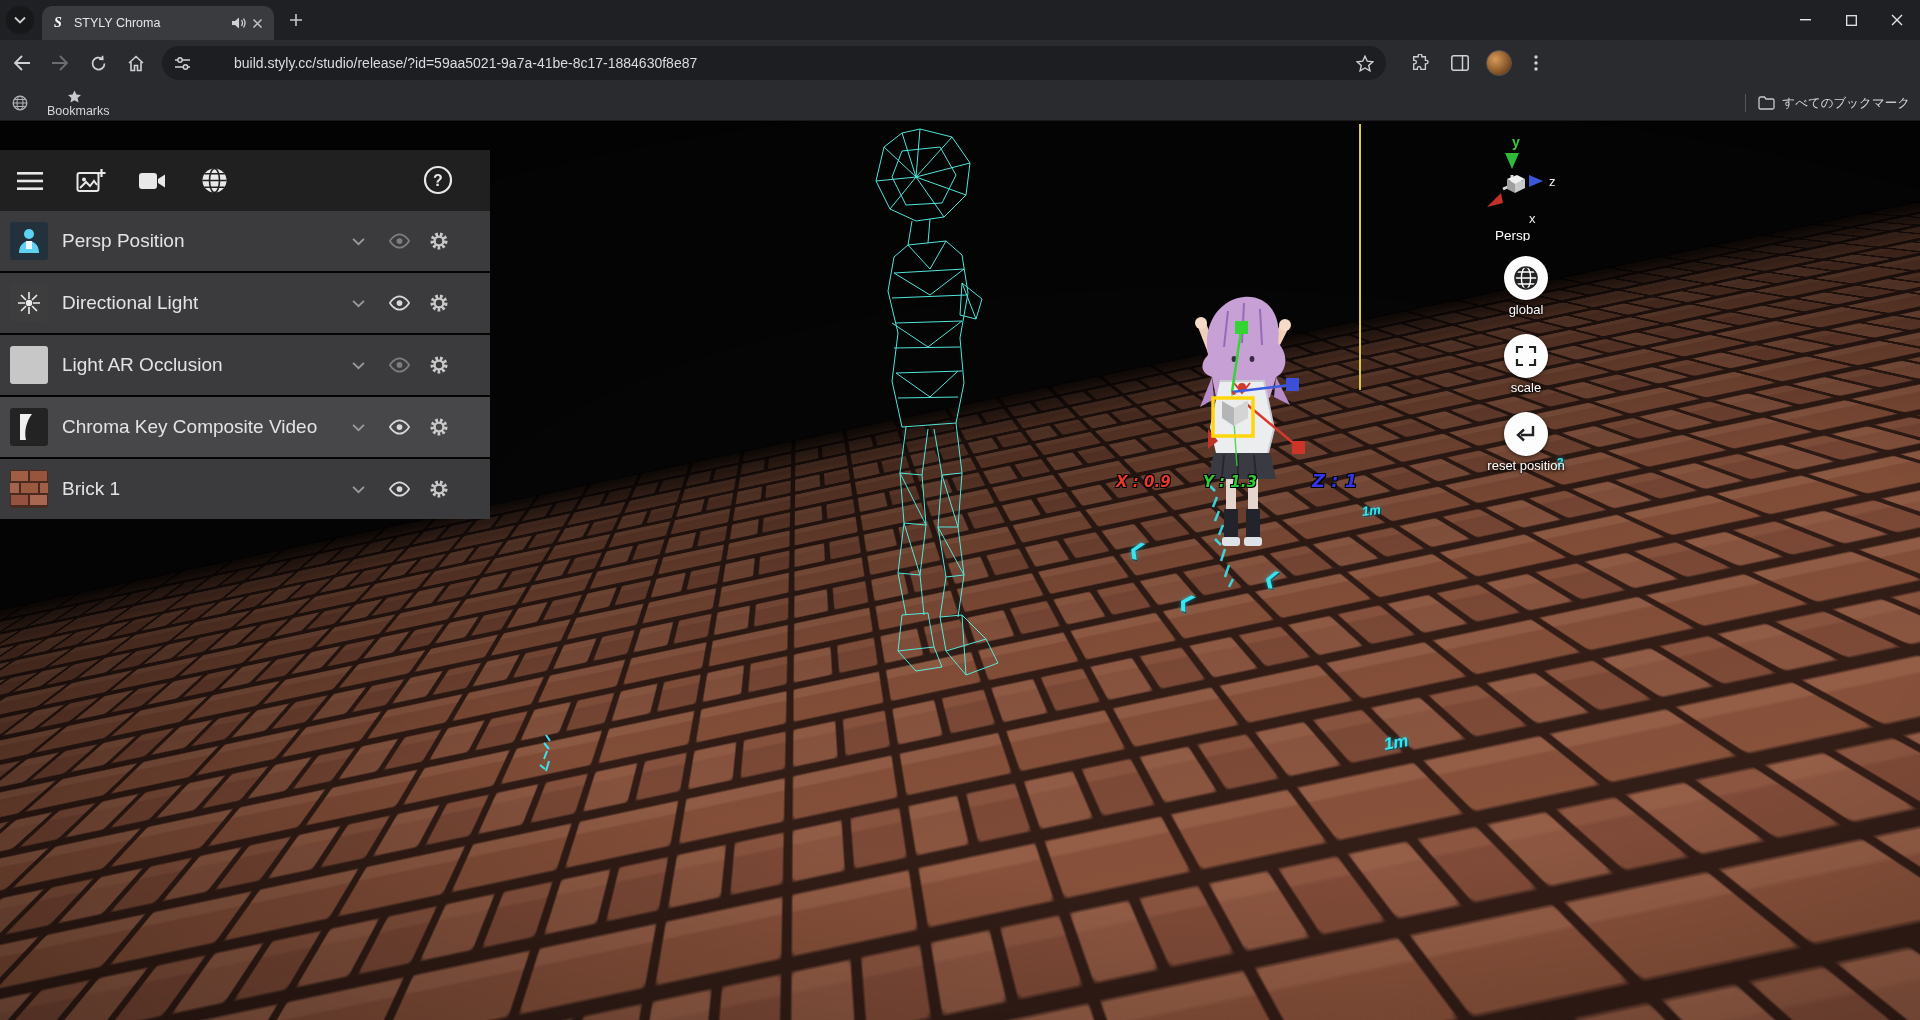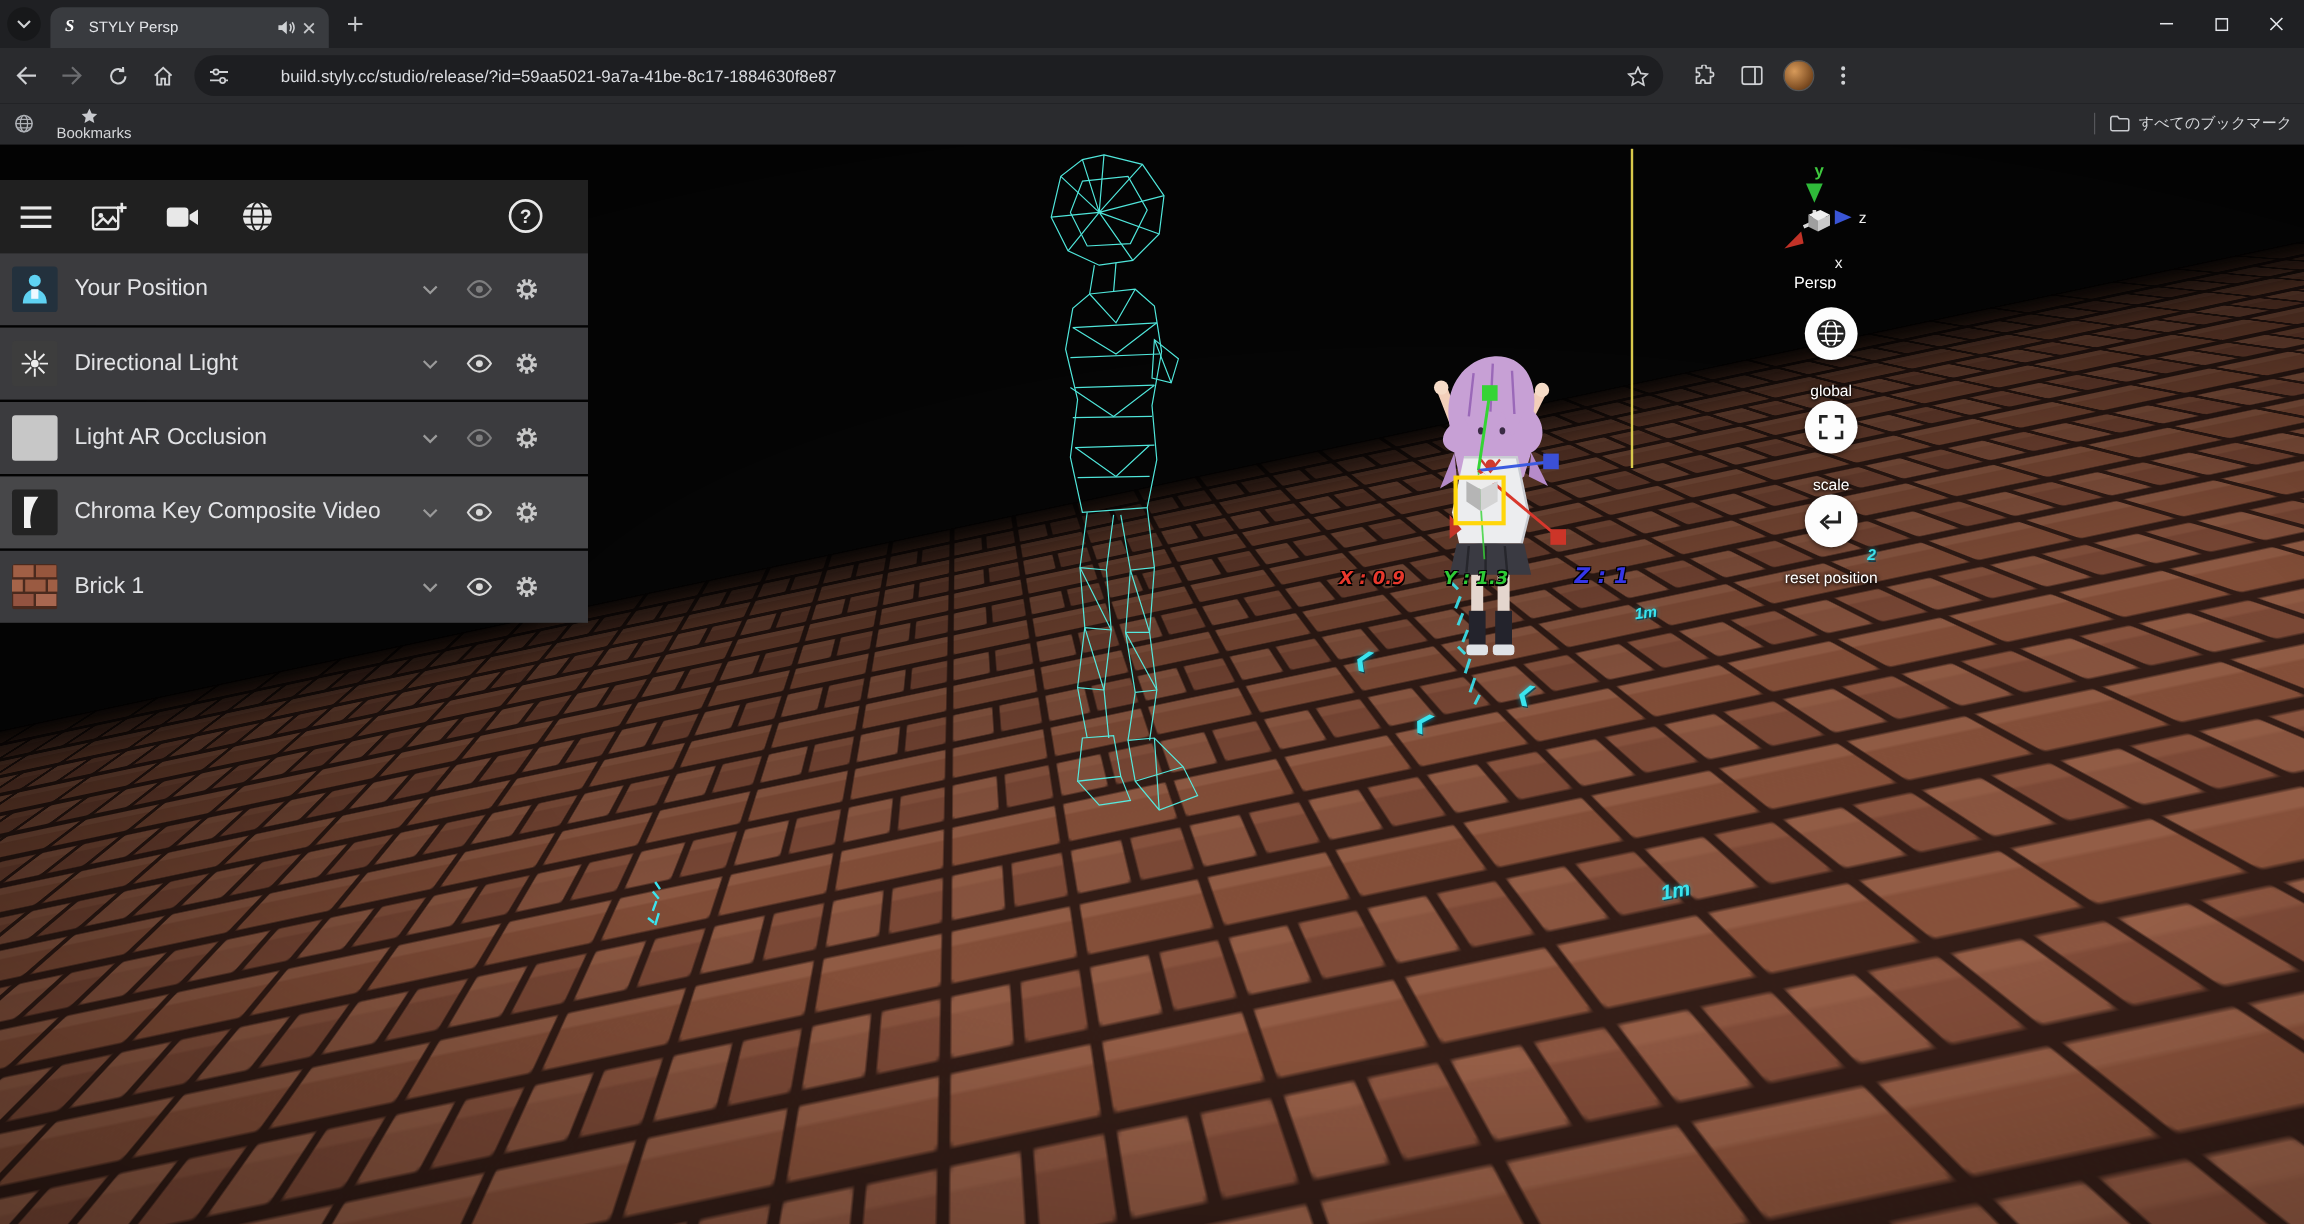--- a/index.html
+++ b/index.html
@@ -68,21 +68,21 @@
   .cm1 { left:1128px; top:418px; transform:rotate(14deg); }
   .cm2 { left:1263px; top:447px; transform:rotate(8deg); }
   .cm3 { left:1178px; top:470px; transform:rotate(20deg); }
 
   
   .axisgizmo { position:absolute; left:1463px; top:10px; }
   .vtools { position:absolute; left:1466px; top:135px; width:120px; }
   .vtool { position:relative; height:78px; text-align:center; }
   .vtool .circ { width:44px; height:44px; border-radius:50%; background:#fdfdfd; margin:0 auto;
                  display:flex; align-items:center; justify-content:center; box-shadow:0 1px 4px rgba(0,0,0,.6); }
-  .vtool .vlabel { margin-top:18px; color:#fff; font-size:13px; text-shadow:0 1px 3px #000, 0 0 4px #000; white-space:nowrap; }
+  .vtool .vlabel { margin-top:2px; color:#fff; font-size:13px; text-shadow:0 1px 3px #000, 0 0 4px #000; white-space:nowrap; }
 
   
   .panel { position:absolute; left:0; top:29px; width:490px; }
   .panel-toolbar { height:61px; background:#202020; display:flex; align-items:center; }
   .ptb-btn { width:44px; height:44px; display:flex; align-items:center; justify-content:center; }
   .ptb-btn.b1{ margin-left:8px; } .ptb-btn.b2{ margin-left:17px; } .ptb-btn.b3{ margin-left:17px; } .ptb-btn.b4{ margin-left:18px; }
   .ptb-help { position:absolute; left:416px; top:8px; width:44px; height:44px; display:flex; align-items:center; justify-content:center; }
 
   .layer-row { position:relative; height:60px; background:#3b3b3e; margin-bottom:2px; display:flex; align-items:center; }
   .layer-row.selected { background:#474749; }
@@ -102,21 +102,21 @@
 <div class="screen">
 
   <div class="tabstrip">
     <div class="tabsearch">
       <svg width="12" height="8" viewBox="0 0 12 8">
           <path d="M1 1.5 L6 6.5 L11 1.5" stroke="#cfd1d4" stroke-width="1.8" fill="none"></path>
         </svg>
     </div>
     <div class="tab">
       <span class="favicon">S</span>
-      <span class="tabtitle">STYLY Persp</span>
+      <span class="tabtitle">STYLY Chroma</span>
       <span class="tabicon">
         <svg width="16" height="14" viewBox="0 0 16 14">
             <path d="M1 5 L4 5 L8 1.5 L8 12.5 L4 9 L1 9 Z" fill="#cfd1d4"></path>
             <path d="M10.5 4 Q12.5 7 10.5 10 M12.5 2.5 Q15.5 7 12.5 11.5" stroke="#cfd1d4" stroke-width="1.3" fill="none"></path>
           </svg>
       </span>
       <span class="tabicon">
         <svg width="11" height="11" viewBox="0 0 11 11">
             <path d="M1.5 1.5 L9.5 9.5 M9.5 1.5 L1.5 9.5" stroke="#c3c5c8" stroke-width="1.5"></path>
           </svg>
@@ -431,21 +431,21 @@
       <div class="layers">
 
         <div class="layer-row">
           <span class="licon person">
             <svg width="26" height="28" viewBox="0 0 26 28">
                 <circle cx="13" cy="7" r="5" fill="#5fd2f2"></circle>
                 <path d="M3 26 C3 17 9 14 13 14 C17 14 23 17 23 26 Z" fill="#5fd2f2"></path>
                 <rect x="10" y="14" width="6" height="8" fill="#eef8ff"></rect>
               </svg>
           </span>
-          <span class="llabel">Your Position</span>
+          <span class="llabel">Persp Position</span>
           <span class="rowbtn pos-chev">
               <svg width="13" height="9" viewBox="0 0 12 8">
                 <path d="M1 1.5 L6 6.5 L11 1.5" stroke="#9a9a9a" stroke-width="1.7" fill="none"></path>
               </svg>
             </span>
           <span class="rowbtn eye dim pos-eye">
               <svg width="23" height="16" viewBox="0 0 24 16">
                 <path d="M12 1 C6 1 2 8 2 8 S6 15 12 15 S22 8 22 8 S18 1 12 1 Z" fill="none" stroke="#d8d8d8" stroke-width="1.8"></path>
                 <circle cx="12" cy="8" r="3" fill="#d8d8d8"></circle>
               </svg>

